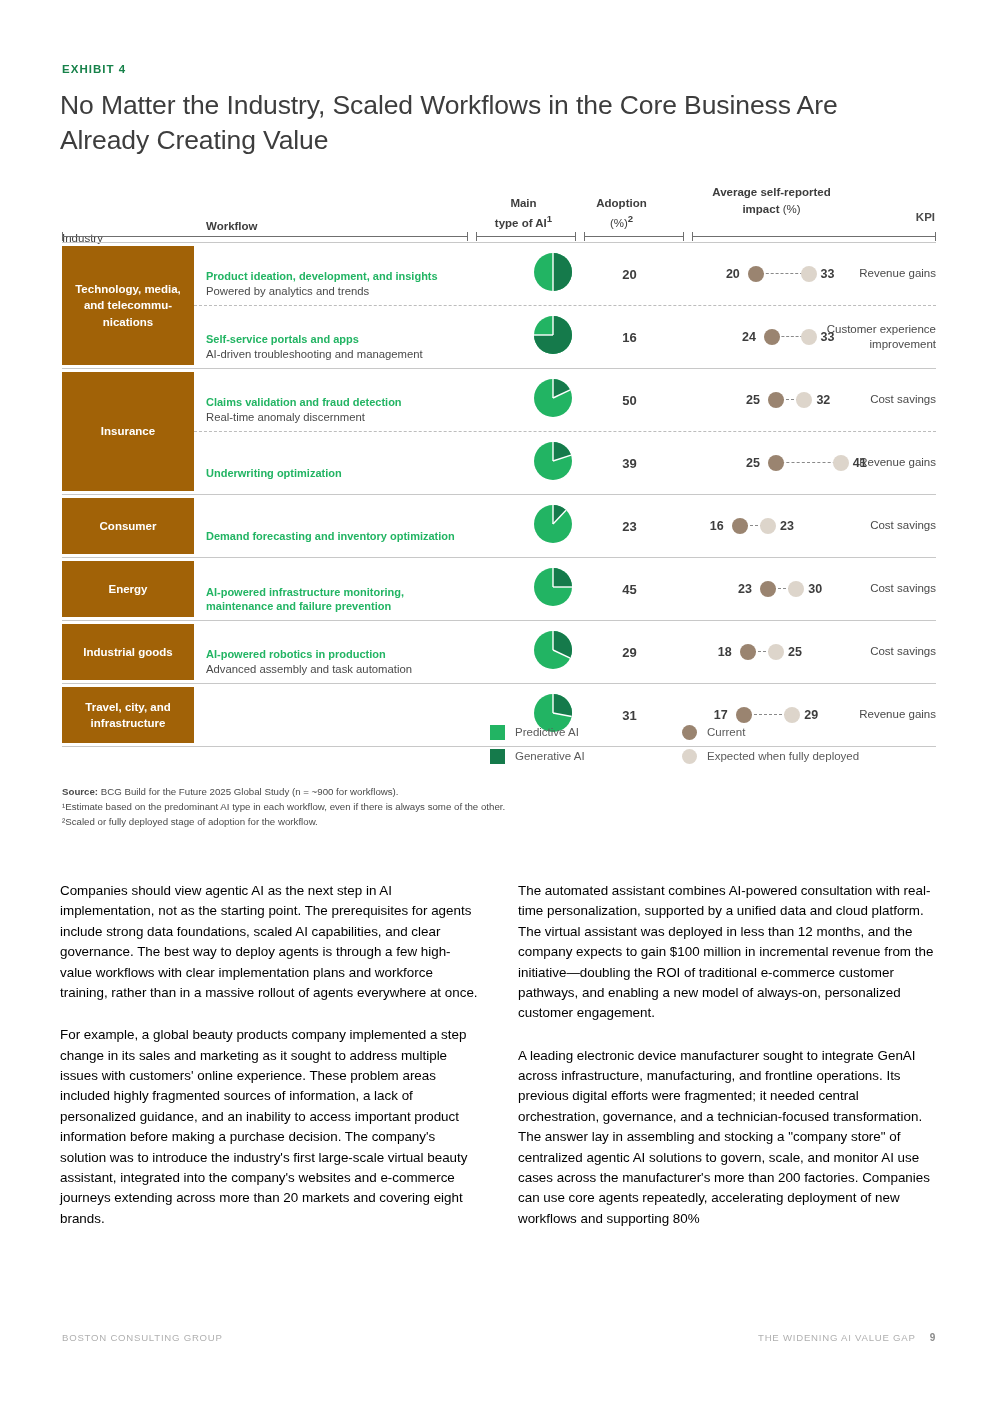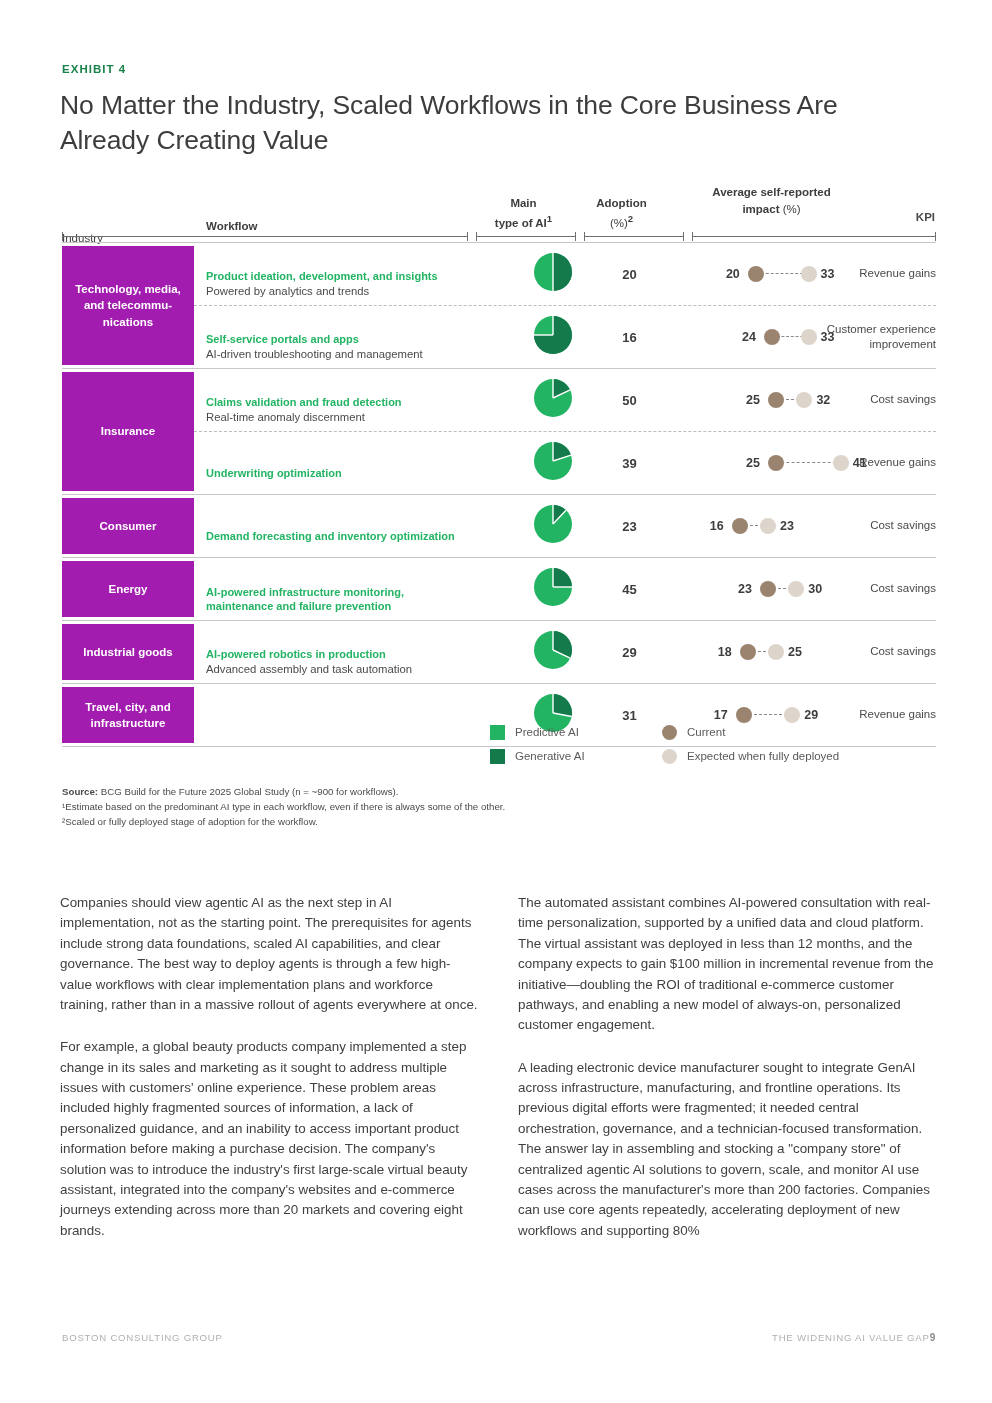--- a/index.html
+++ b/index.html
@@ -40,21 +40,21 @@
   
   .rules{position:relative;height:10px;margin-top:-4px;}
   .rule{position:absolute;top:4px;height:1px;background:#6f6f6f;}
   .tick{position:absolute;top:0px;width:1px;height:9px;background:#6f6f6f;}
 
   .grp{position:relative;border-top:1px solid #c8c8c8;}
   .grp:last-of-type{border-bottom:1px solid #c8c8c8;}
 
   .indcell{
     position:absolute;left:0;top:3px;bottom:3px;width:132px;
-    background:#a21caf;color:#ffffff;
+    background:#a16207;color:#ffffff;
     display:flex;align-items:center;justify-content:center;text-align:center;
     font-size:11.5px;font-weight:700;line-height:1.42;
     padding:0 4px;box-sizing:border-box;
   }
 
   .rows{margin-left:132px;}
   .row{position:relative;height:62px;}
   .row + .row{border-top:1px dashed #bdbdbd;}
 
   .wf{position:absolute;left:12px;top:50%;transform:translateY(-50%);width:250px;}
@@ -74,44 +74,44 @@
   .impact .dot.exp{background:#ddd5cb;}
   .impact .conn{position:absolute;top:50%;height:1px;
                 transform:translateY(-50%);
                 border-top:1px dashed #8a8a8a;}
   .kpi{position:absolute;left:628px;top:50%;transform:translateY(-50%);
        width:114px;text-align:right;font-size:11.5px;color:#4a4a4a;line-height:1.32;}
 
   
   .legend{position:absolute;left:490px;top:720px;font-size:11.5px;color:#5a5a5a;}
   .lg-row{display:flex;align-items:center;height:24px;}
-  .lg-item{display:flex;align-items:center;width:172px;}
+  .lg-item{display:flex;align-items:center;width:192px;}
   .sw{width:15px;height:15px;margin-right:10px;flex:none;}
   .sw.predictive{background:#22b463;}
   .sw.generative{background:#157a4b;}
   .sw.circ{border-radius:50%;width:15px;height:15px;}
   .sw.cur{background:#9a8470;}
   .sw.exp{background:#ddd5cb;}
 
   
   .source{position:absolute;left:62px;top:784px;width:700px;
           font-size:9.7px;color:#4a4a4a;line-height:1.55;}
   .source b{font-weight:700;}
 
   
   .body{position:absolute;left:60px;top:881px;width:876px;
         display:flex;gap:40px;}
   .col{width:418px;}
-  .col p{margin:12px 0 22px 0;font-size:13.4px;line-height:1.52;color:#404040;}
+  .col p{margin:0 0 22px 0;font-size:13.4px;line-height:1.52;color:#000000;}
 
   
   .footer{position:absolute;left:62px;right:56px;top:1332px;
           display:flex;justify-content:space-between;align-items:center;
           font-size:9.6px;letter-spacing:.08em;color:#b0b0b0;}
-  .footer .right{display:flex;align-items:center;}
+  .footer .right{display:flex;align-items:center;gap:14px;}
   .footer .pg{color:#8a8a8a;font-weight:700;font-size:10px;}
 </style>
 </head>
 <body>
 
 <div class="page">
 
   <div class="exhibit-label">EXHIBIT 4</div>
   <div class="exhibit-title">No Matter the Industry, Scaled Workflows in the Core Business Are Already Creating Value</div>
 

